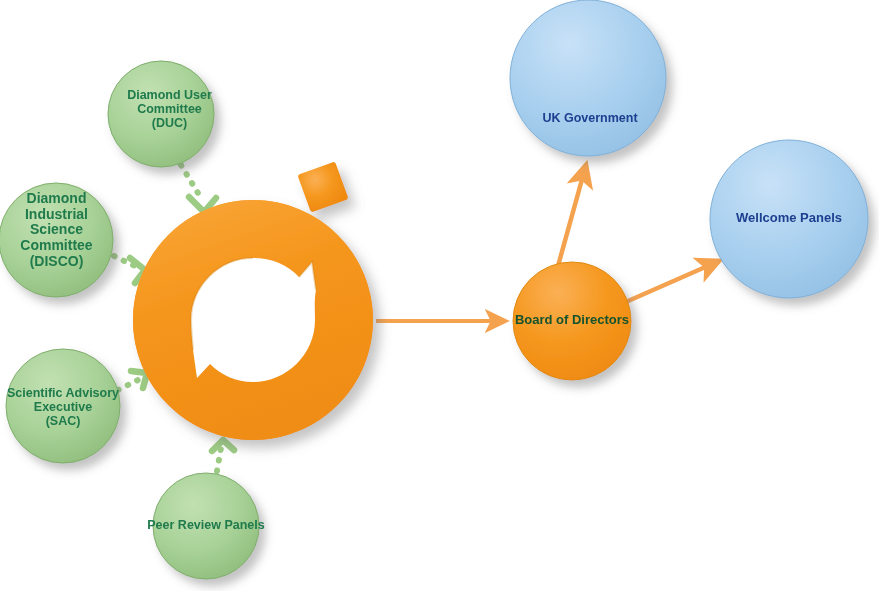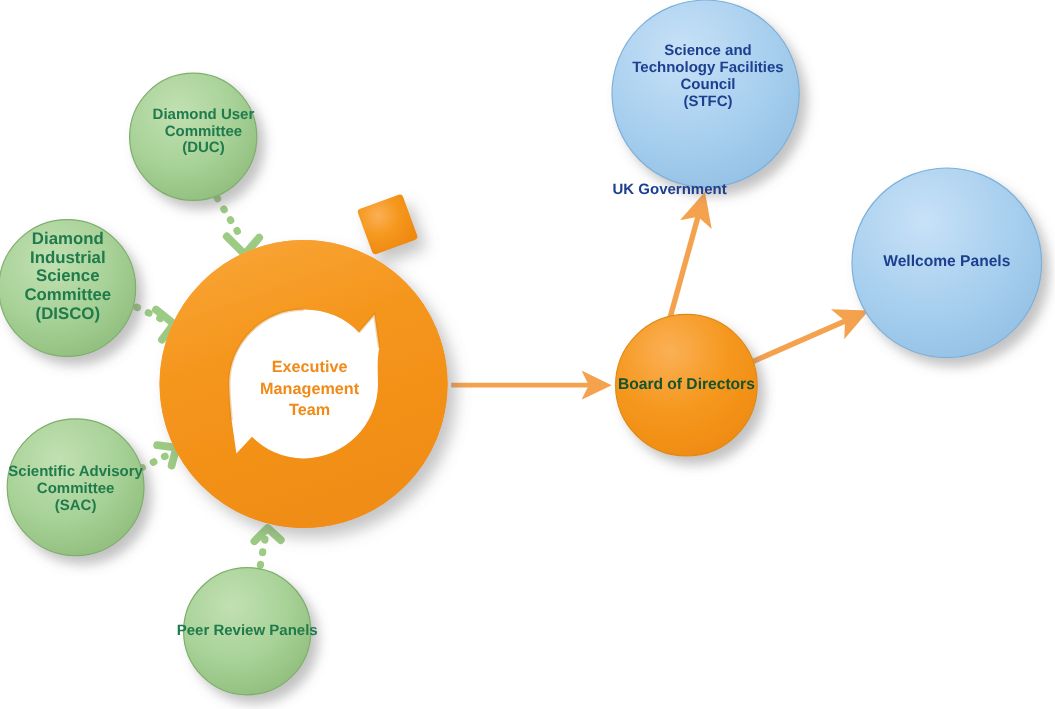--- a/index.html
+++ b/index.html
@@ -60,21 +60,21 @@
   .lbl-emt {
     left: 208px; top: 297px; width: 100px; font-size: 13.5px; line-height: 1.35;
   }
   .lbl-board {
     left: 502px; top: 313px; width: 140px; font-size: 13px;
   }
   .lbl-stfc {
     left: 520px; top: 35px; width: 140px; font-size: 12.5px;
   }
   .lbl-stfc-sub {
-    left: 488px; top: 111px; width: 140px; font-size: 12.5px; margin-top: 40px;
+    left: 520px; top: 111px; width: 140px; font-size: 12.5px;
   }
   .lbl-wellcome {
     left: 722px; top: 211px; width: 134px; font-size: 13px;
   }
 </style>
 </head>
 <body>
 
 <div id="diagram-root">
 
@@ -225,33 +225,26 @@
   <div class="node-label label-green lbl-duc">Diamond User
 Committee
 (DUC)</div>
 
   <div class="node-label label-green lbl-disco">Diamond
 Industrial Science
 Committee
 (DISCO)</div>
 
   <div class="node-label label-green lbl-sac">Scientific Advisory
-Committee
+Executive
 (SAC)</div>
 
   <div class="node-label label-green lbl-prp">Peer Review Panels</div>
 
-  <div class="node-label label-orange-dark lbl-emt">Executive
-Management
-Team</div>
 
   <div class="node-label label-white lbl-board">Board of Directors</div>
 
-  <div class="node-label label-blue lbl-stfc">Science and
-Technology Facilities
-Council
-(STFC)</div>
 
   <div class="node-label label-blue lbl-stfc-sub">UK Government</div>
 
   <div class="node-label label-blue lbl-wellcome">Wellcome Panels</div>
 
 </div>
 
 </body></html>

